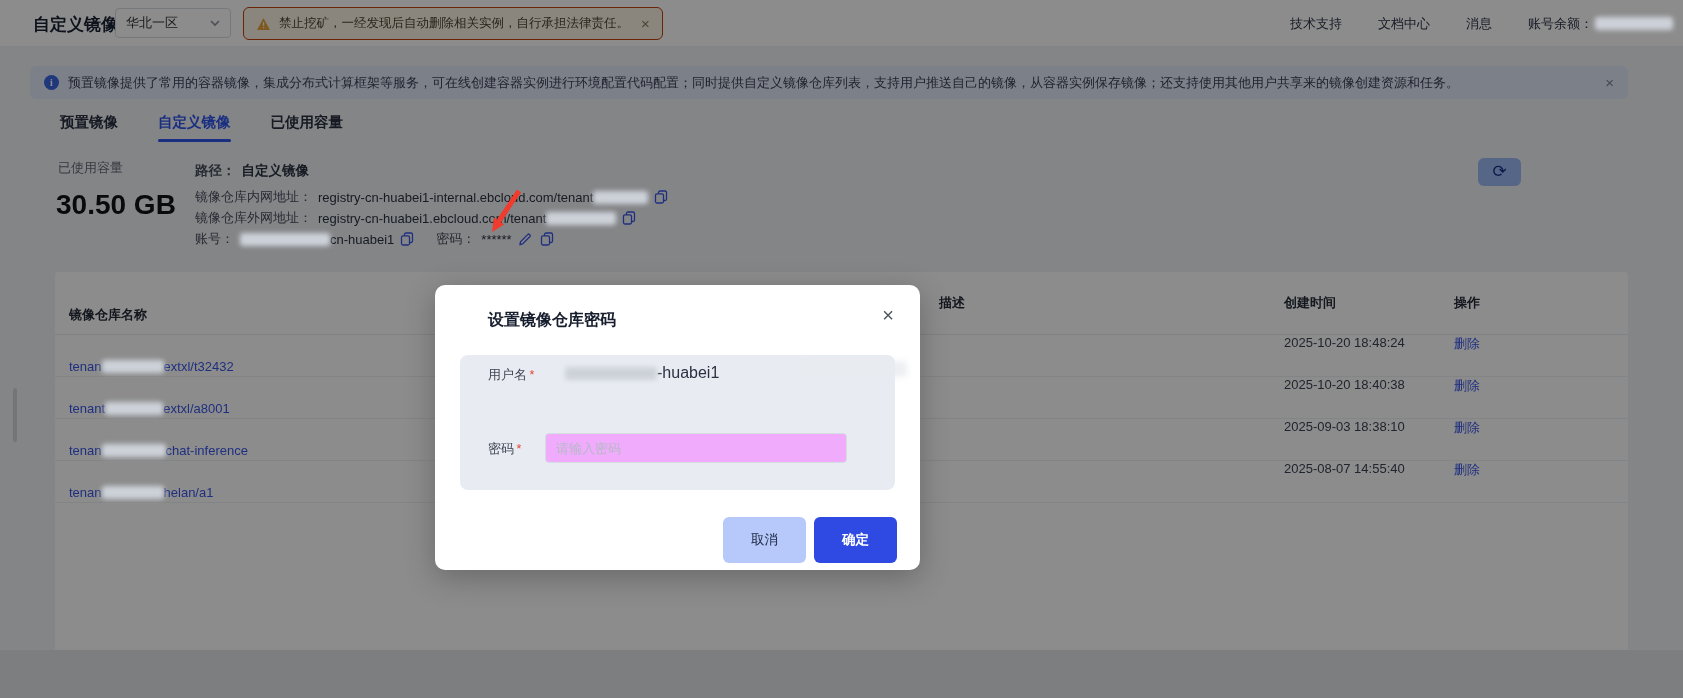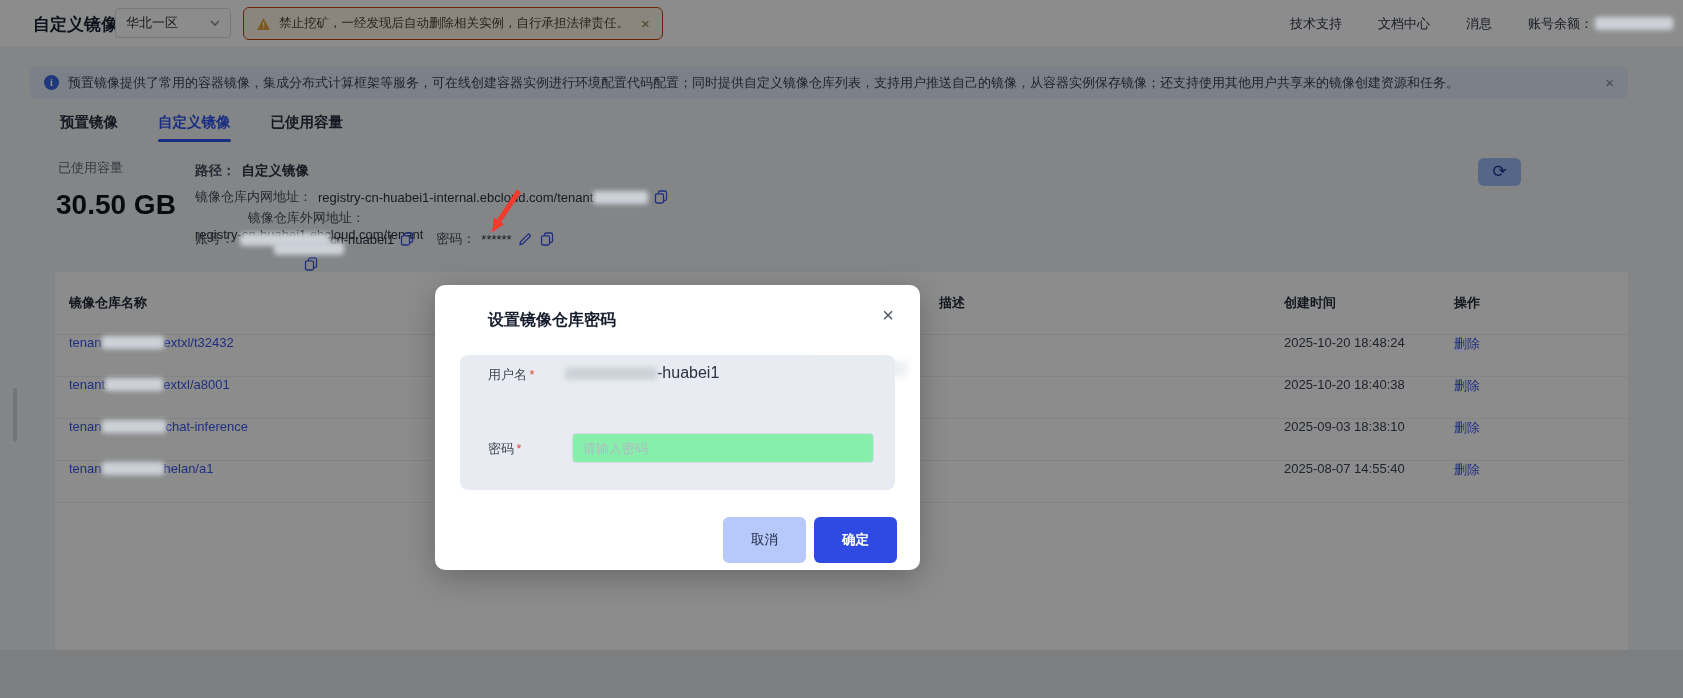--- a/index.html
+++ b/index.html
@@ -43,39 +43,39 @@
             background:#2f54eb; border-radius:2px; }
 
   .usage-label { position:absolute; left:58px; top:112px; font-size:13px; color:#646b78; }
   .usage-value { position:absolute; left:56px; top:142px; font-size:28px; font-weight:700; color:#10131a; }
 
   .repo-info { position:absolute; left:195px; top:0; }
   .iline { position:absolute; left:0; white-space:nowrap; font-size:13px; color:#39404f;
            display:flex; align-items:center; }
   .iline.l1 { top:115px; font-size:13.5px; font-weight:700; color:#1f2733; }
   .iline.l2 { top:141px; }
-  .iline.l3 { top:162px;flex-direction:column; }
+  .iline.l3 { top:162px; }
   .iline.l4 { top:183px; }
   .iline .lab { color:#474e5d; margin-right:6px; }
   .iline .val { color:#2b3342; }
   .icon-btn { display:inline-flex; align-items:center; justify-content:center; width:18px; height:18px;
             margin-left:4px; cursor:pointer; }
 
   .refresh-btn { position:absolute; left:1478px; top:111px; width:43px; height:28px; border:none;
             background:#9cbbf4; border-radius:6px; color:#17328f; font-size:17px; line-height:26px;
             cursor:pointer; display:flex; align-items:center; justify-content:center; }
 
   
   .table { position:absolute; left:55px; top:225px; width:1573px; height:378px; background:#fff;
            border-radius:4px 4px 0 0; }
   .thead { display:flex; align-items:center; height:63px; padding:0 14px; border-bottom:1px solid #e9ebef;
            font-size:13px; font-weight:700; color:#242b38; }
   .trow { display:flex; align-items:flex-start; height:42px; padding:0 14px; border-bottom:1px solid #eef0f4;
            font-size:13px; }
-  .c-name { flex:0 0 440px; } .c-ver { flex:0 0 430px; } .c-desc { flex:0 0 345px; }
+  .c-name { flex:0 0 440px;margin-top:24px; } .c-ver { flex:0 0 430px; } .c-desc { flex:0 0 345px; }
   .c-date { flex:0 0 170px; } .c-act { flex:1; }
   .trow .c-name { color:#3a57e8; cursor:pointer; white-space:nowrap; }
   .trow .c-date { color:#3b4354; }
   .trow .c-act span { color:#3a57e8; cursor:pointer; }
 
   .left-scroll { position:absolute; left:13px; top:341px; width:4px; height:54px; background:#d3d5d9;
            border-radius:2px; cursor:pointer; }
 
   
   .redact { display:inline-block; height:13px; background:#cdd2d9; border-radius:3px;
@@ -95,21 +95,21 @@
   .m-title { position:absolute; left:53px; top:25px; font-size:16px; font-weight:700; color:#161d2d; }
   .m-close { position:absolute; right:26px; top:20px; font-size:20px; color:#4e5560; cursor:pointer;
            line-height:1; }
   .m-panel { position:absolute; left:25px; top:70px; width:435px; height:135px; background:#e8ecf2;
            border-radius:8px; }
   .m-label { position:absolute; left:53px; font-size:13px; color:#3f4654;font-family:Liberation Mono, monospace; }
   .m-label .star { color:#e24a3b; margin-left:1px; }
   .m-user-label { top:81px; }
   .m-user-value { position:absolute; left:130px; top:79px; font-size:16px; color:#2a3140; white-space:nowrap; }
   .m-pass-label { top:155px; }
-  .m-input { position:absolute; left:137px; top:148px; width:302px; height:30px; background:#86efac;
+  .m-input { position:absolute; left:110px; top:148px; width:302px; height:30px; background:#f0abfc;
            border:1px solid #d7dce3; border-radius:4px; padding:0 10px; font-size:13px; color:#333;
            outline:none; font-family:inherit; }
   .m-input::placeholder { color:#b4bac4; }
   .m-btn { position:absolute; top:232px; width:83px; height:46px; border:none; border-radius:6px;
            font-size:13.5px; cursor:pointer; font-family:Liberation Mono, monospace; }
   .m-cancel { left:288px; background:#b7c8fa; color:#1c2742; }
   .m-confirm { left:379px; background:#2e4ae3; color:#fff; font-weight:600; }
 
   .icon-svg { display:block; }
 </style>

